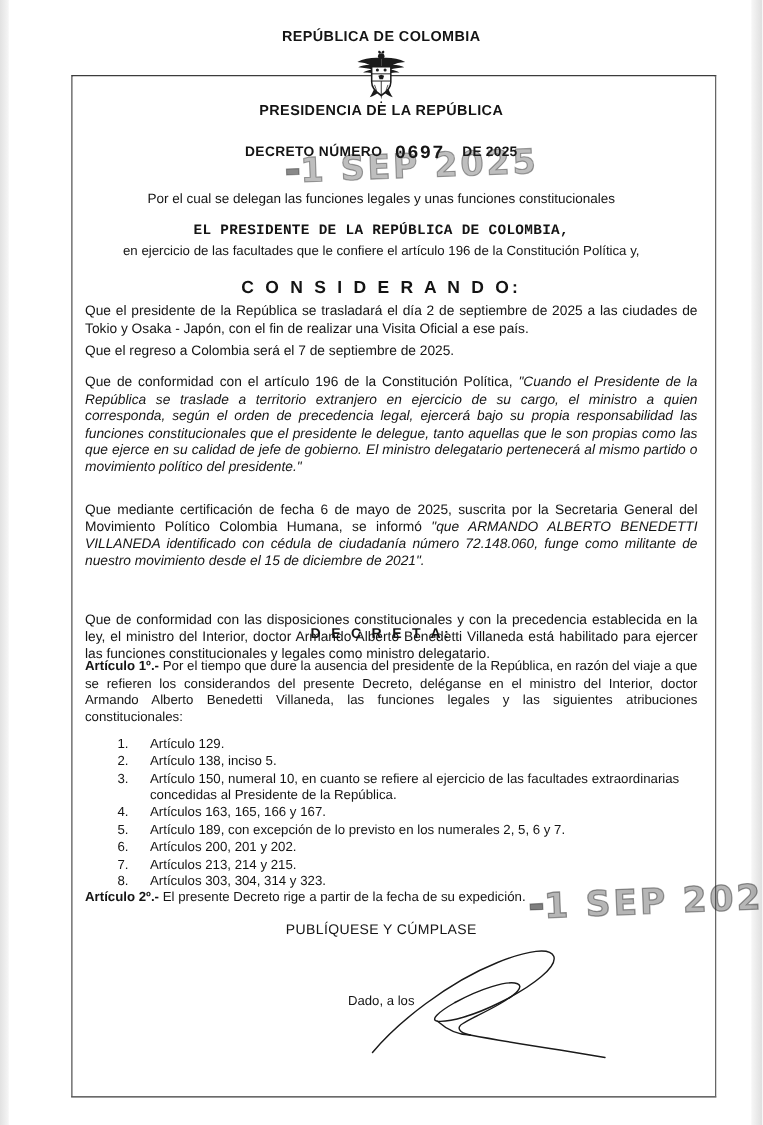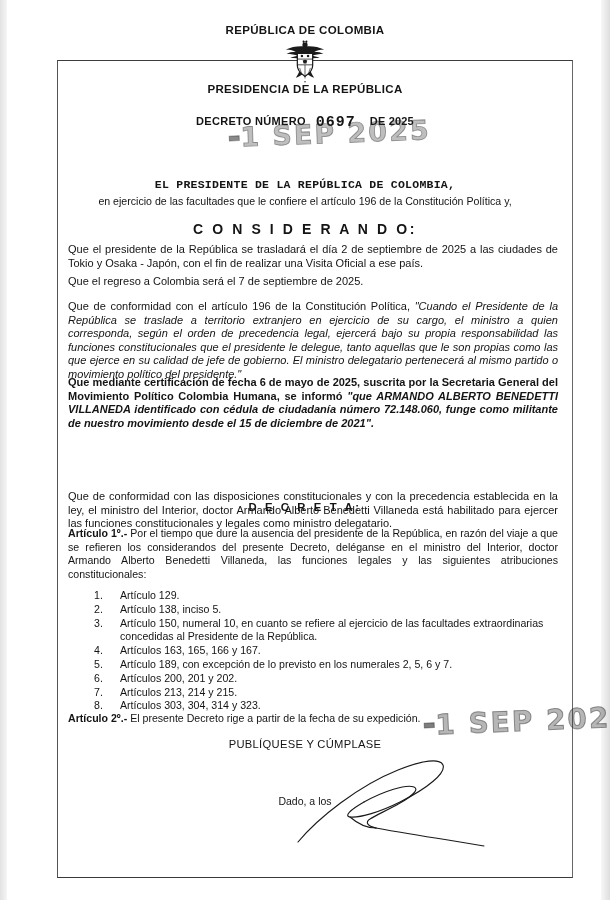--- a/index.html
+++ b/index.html
@@ -174,21 +174,21 @@
     width: 490px;
     font-size: 11px;
     line-height: 13.6px;
     text-align: justify;
   }
   .para .q-it { font-style: italic; }
 
   .p1 { top: 243px; }
   .p2 { top: 275px; }
   .p3 { top: 300px; }
-  .p4 { top: 376px; font-weight: bold; }
+  .p4 { top: 402px; }
   .p5 { top: 454px; margin-top: 36px; }
 
   .t-decreta {
     position: absolute;
     left: 0; right: 0;
     top: 501px;
     font-size: 11.3px;
     font-weight: bold;
     letter-spacing: 2.6px;
   }
@@ -326,20 +326,21 @@
   <div class="t-presidencia center">PRESIDENCIA DE LA REPÚBLICA</div>
 
   <div class="decreto-line center">
     <span class="lbl">DECRETO NÚMERO</span><span class="decreto-num">0697</span><span class="decreto-de">DE</span><span class="decreto-year">2025</span>
   </div>
 
   <div class="stamp-top">
     <span class="dash">▬</span><span>1 SEP 2025</span>
   </div>
 
+  <div class="t-epigrafe center">Por el cual se delegan las funciones legales y unas funciones constitucionales</div>
 
   <div class="t-elpresidente center">EL PRESIDENTE DE LA REPÚBLICA DE COLOMBIA,</div>
 
   <div class="t-ejercicio center">en ejercicio de las facultades que le confiere el artículo 196 de la Constitución Política y,</div>
 
   <div class="t-considerando center">C O N S I D E R A N D O:</div>
 
   <div class="para p1">Que el presidente de la República se trasladará el día 2 de septiembre de 2025 a las ciudades de Tokio y Osaka - Japón, con el fin de realizar una Visita Oficial a ese país.</div>
 
   <div class="para p2">Que el regreso a Colombia será el 7 de septiembre de 2025.</div>

